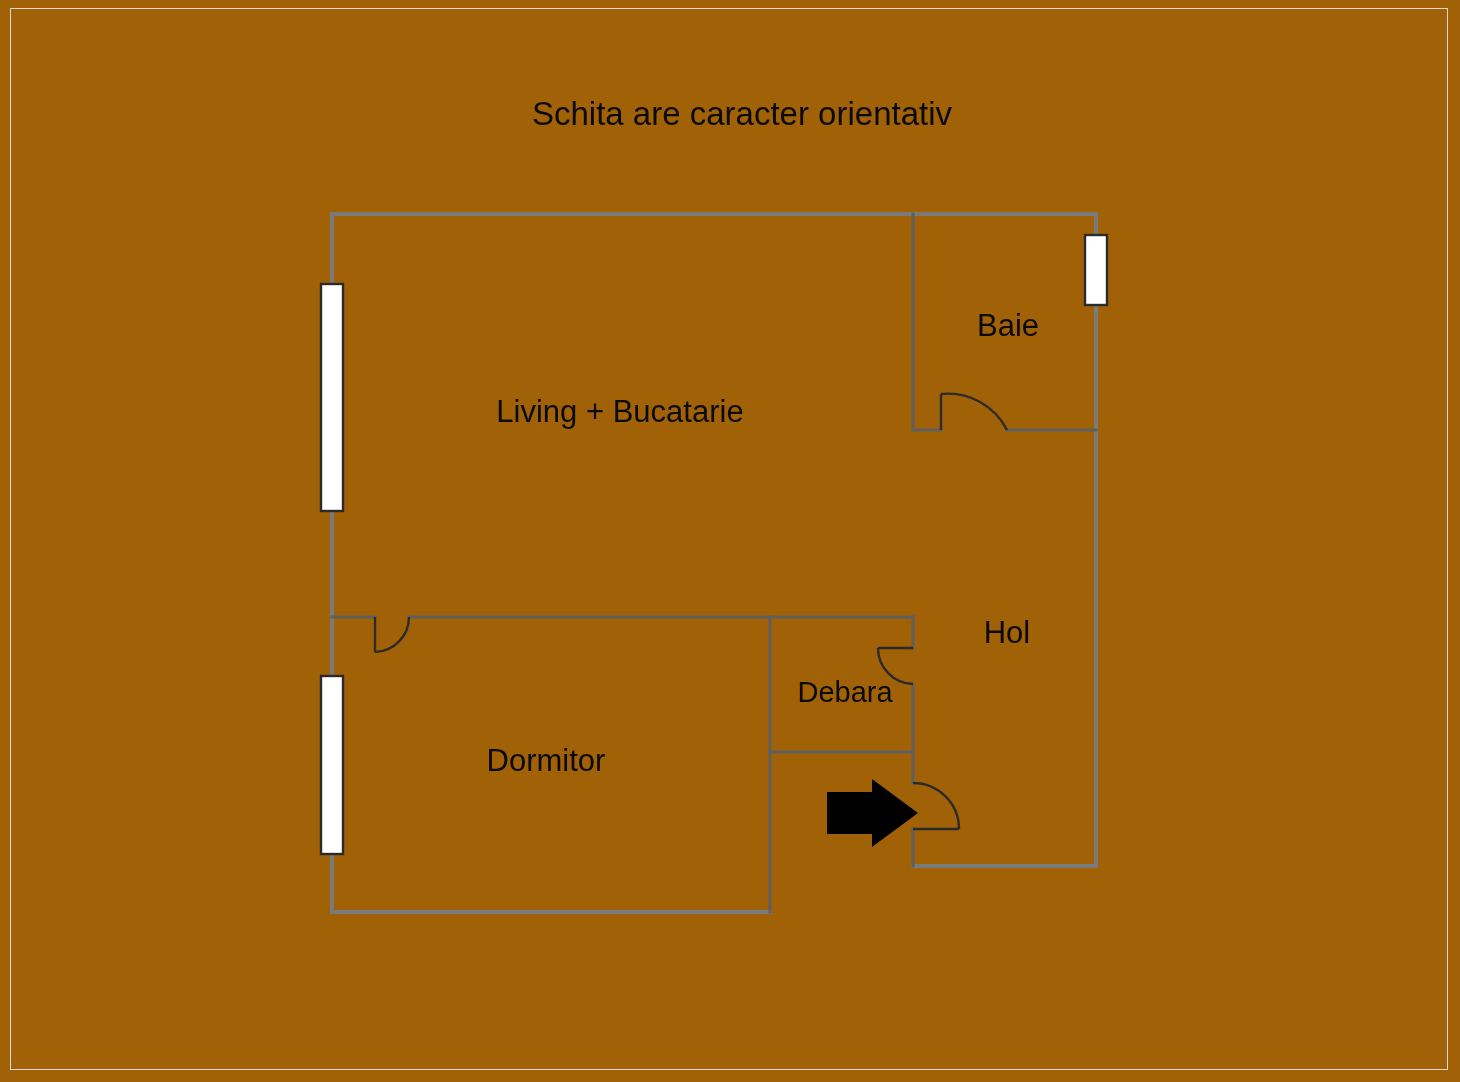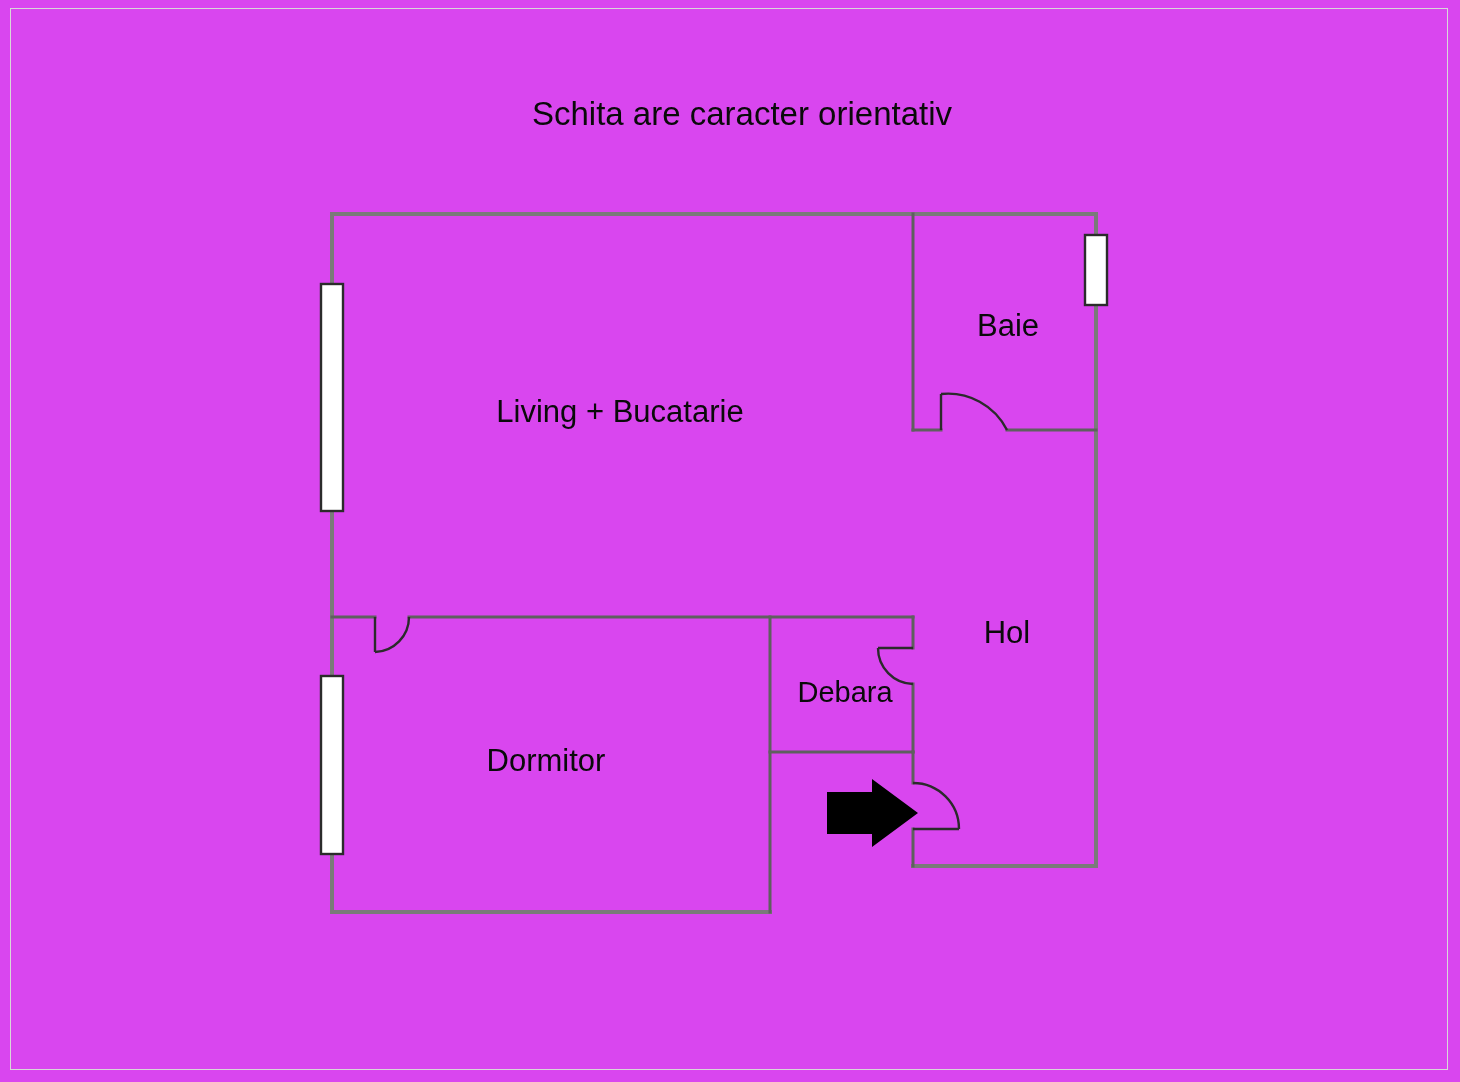--- a/index.html
+++ b/index.html
@@ -13,21 +13,21 @@
     font-family: "Liberation Sans", sans-serif;
     position: relative;
     overflow: hidden;
   }
   #plan-root {
     position: absolute;
     left: 0;
     top: 0;
     width: 1460px;
     height: 1082px;
-    background: #d946ef;
+    background: #a16207;
   }
   .page-border {
     position: absolute;
     left: 10px;
     top: 8px;
     width: 1438px;
     height: 1062px;
     border: 1px solid #d8d8d8;
     box-sizing: border-box;
     pointer-events: none;

